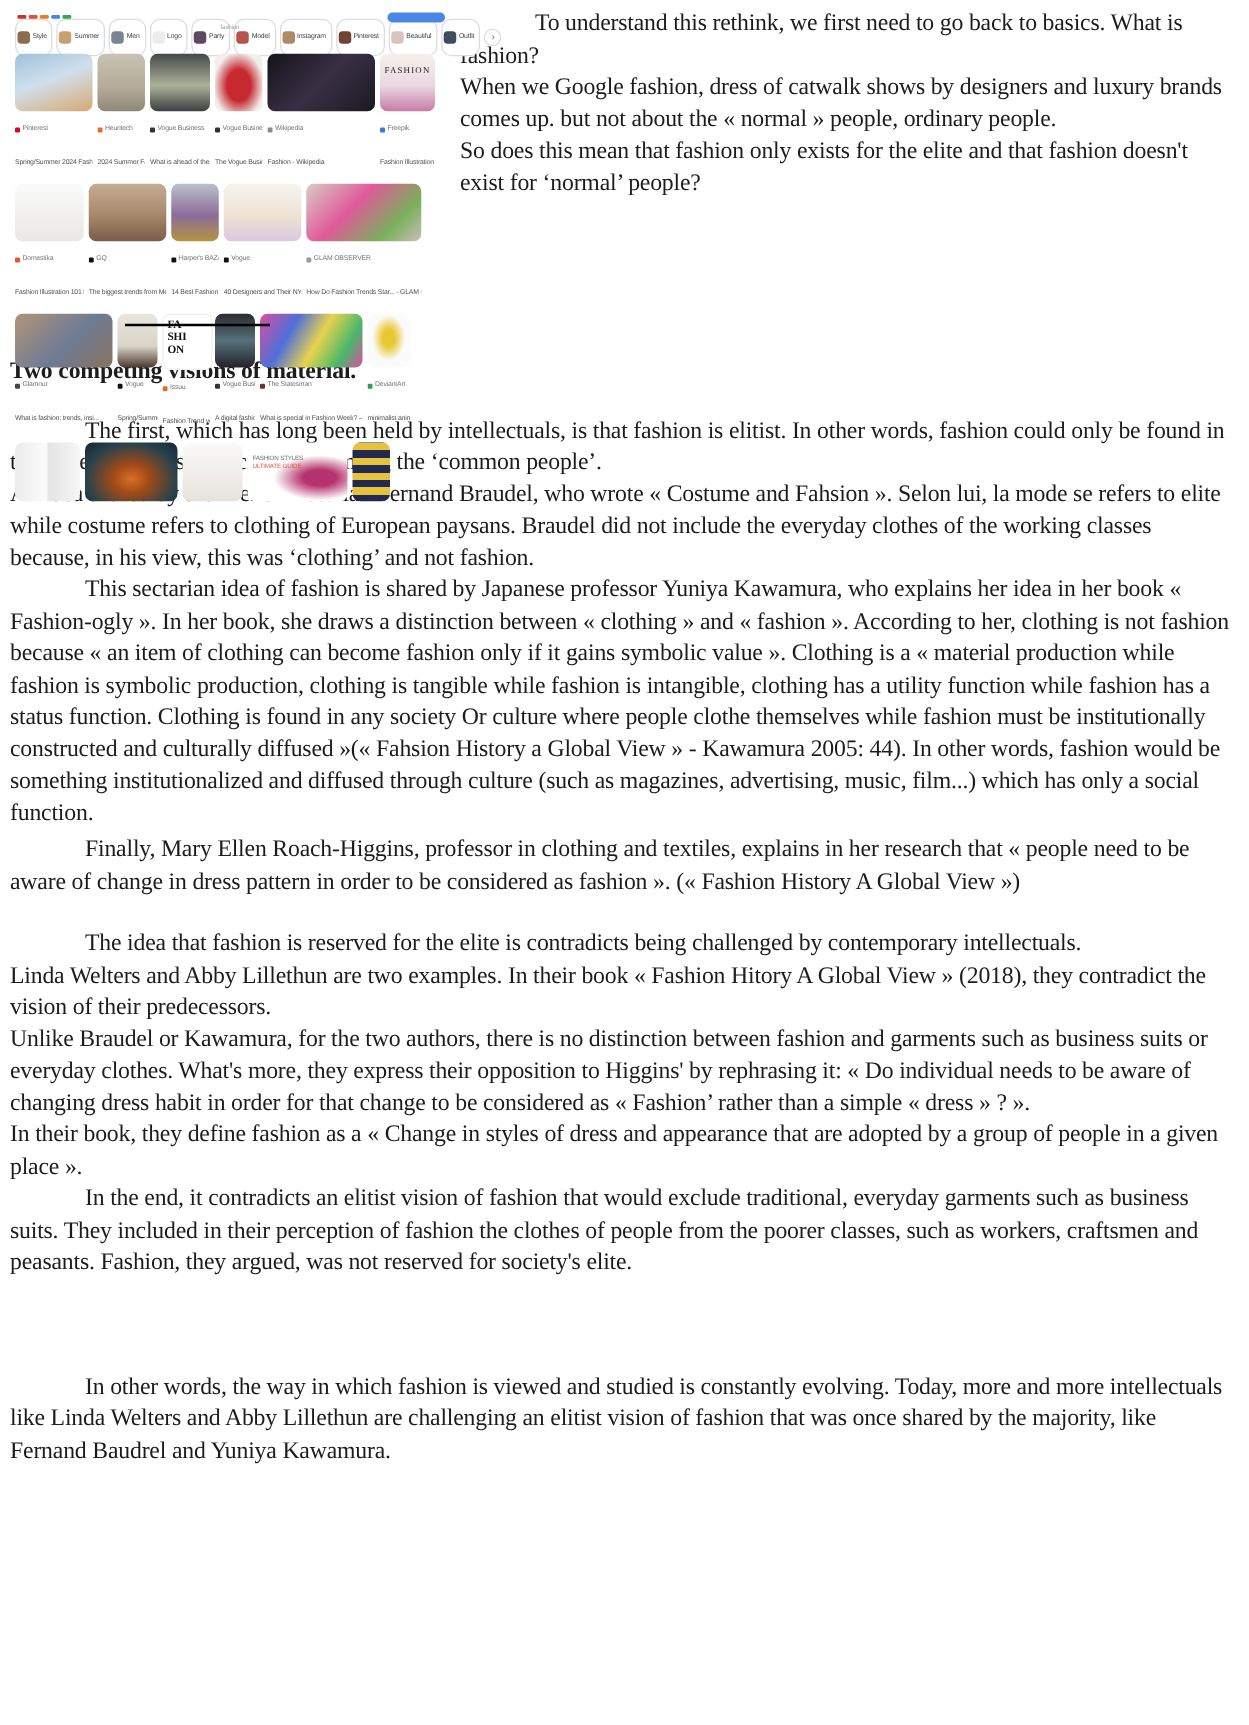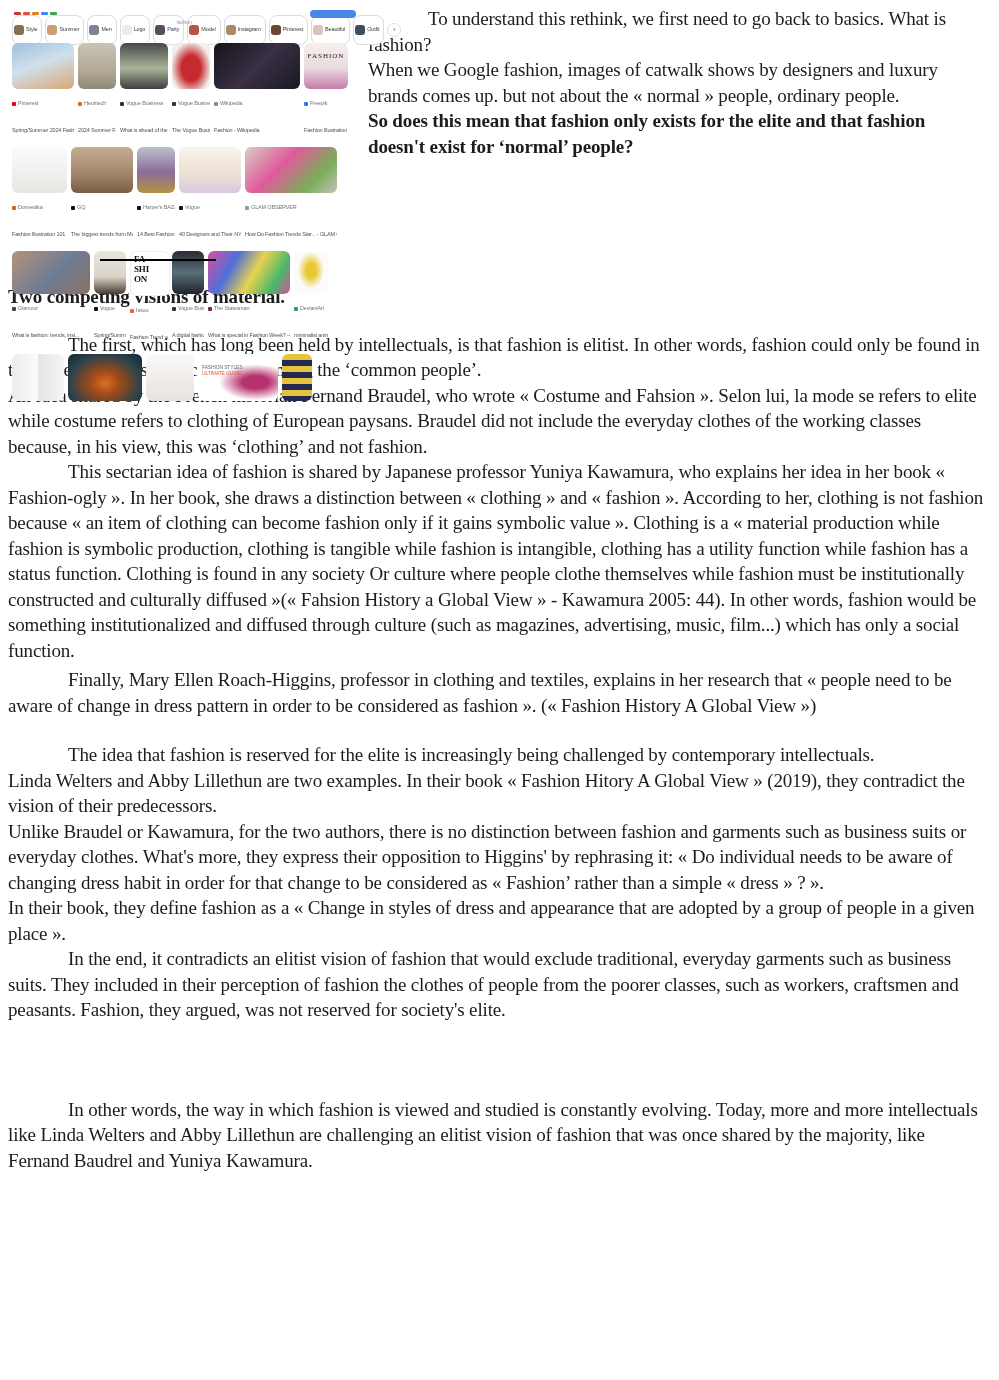--- a/index.html
+++ b/index.html
@@ -2,21 +2,21 @@
 <html><head>
 <meta charset="utf-8">
 <style>
   html,body{margin:0;padding:0;background:#ffffff;}
   .page{position:relative;width:999px;height:1380px;box-sizing:border-box;
         padding:6px 14px 0 8px;background:#fff;color:#1c1c1c;
         font-family:"Liberation Serif", serif;font-size:19px;line-height:25.5px;
         letter-spacing:-0.15px;overflow:hidden;}
   p{margin:0;}
   .ind{text-indent:60px;}
-  .bold{font-weight:bold;}
+  .bold{font-weight:normal;}
   .heading{clear:both;margin:46px 0 0 0;font-size:19px;font-weight:bold;}
   .sec1{margin-top:22px;}
   .mt4{margin-top:4px;}
   .sec2{margin-top:24px;}
   .concl{margin-top:74px;}
 
   
   .collage{position:relative;float:left;width:352px;height:272px;margin:0 8px 6px 0;
            box-sizing:border-box;padding:2px 4px;background:#fff;
            font-family:"Liberation Sans", sans-serif;}
@@ -318,35 +318,35 @@
       </div>
       <div class="thumb" style="width:30px">
         <div class="timg" style="background:repeating-linear-gradient(180deg,#e5c33c 0 6px,#232a52 6px 12px)"></div>
       </div>
     </div>
 
     <div class="hline"></div>
   </div>
 
   <p class="ind">To understand this rethink, we first need to go back to basics. What is fashion?</p>
-  <p>When we  Google  fashion,  images of  catwalk shows by designers and luxury brands comes up.  but not about the « normal » people, ordinary people.</p>
+  <p>When we  Google  fashion,  dress of  catwalk shows by designers and luxury brands comes up.  but not about the « normal » people, ordinary people.</p>
   <p class="bold">So does this mean that fashion only exists for the elite and that fashion doesn't exist for ‘normal’ people?</p>
 
   <h2 class="heading">Two competing visions of material.</h2>
 
   <div class="sec1">
     <p class="ind">The first, which has long been held by intellectuals, is that fashion is elitist. In other words, fashion could only be found in the upper echelons of society, but among the ‘common people’.</p>
     <p>An idea shared by the French historian Fernand Braudel, who wrote « Costume and Fahsion ». Selon lui, la mode se  refers to elite while costume refers to clothing of European paysans. Braudel did not include the everyday clothes of the working classes because, in his view, this was ‘clothing’ and not fashion.</p>
     <p class="ind">This sectarian idea of fashion is shared by Japanese professor Yuniya Kawamura, who explains her idea in her book « Fashion-ogly ». In her book, she draws a distinction between « clothing » and « fashion ».  According to her, clothing is not fashion because « an item of clothing can become fashion only if it gains symbolic value ».  Clothing is a « material production while fashion is symbolic production, clothing is tangible while fashion is intangible, clothing has a utility function while fashion has a status function. Clothing is found in any society Or culture where people clothe themselves while fashion must be institutionally constructed and culturally diffused »(« Fahsion History a Global View » - Kawamura 2005: 44). In other words, fashion would be something institutionalized and diffused through culture (such as magazines, advertising, music, film...) which has only a social function.</p>
     <p class="ind mt4">Finally, Mary Ellen Roach-Higgins, professor in clothing and textiles, explains in her research that « people need to be aware of change in dress pattern in order to be considered as fashion ». (« Fashion History A Global View »)</p>
   </div>
 
   <div class="sec2">
-    <p class="ind">The idea that fashion is reserved for the elite is increasingly being challenged by contemporary intellectuals.</p>
-    <p>Linda Welters and Abby Lillethun are two examples. In their book « Fashion Hitory A Global View » (2019), they contradict the vision of their predecessors.</p>
+    <p class="ind">The idea that fashion is reserved for the elite is contradicts being challenged by contemporary intellectuals.</p>
+    <p>Linda Welters and Abby Lillethun are two examples. In their book « Fashion Hitory A Global View » (2018), they contradict the vision of their predecessors.</p>
     <p>Unlike Braudel or Kawamura, for the two authors, there is no distinction between fashion and garments such as business suits or everyday clothes. What's more, they express their opposition to Higgins' by rephrasing it: « Do individual needs to be aware of changing dress habit in order for that change to be considered as « Fashion’ rather than a simple « dress » ? ».</p>
     <p>In their book, they define fashion as a « Change in styles of dress and appearance that are adopted by a group of people in a given place ».</p>
     <p class="ind">In the end, it contradicts an elitist vision of fashion that would exclude traditional, everyday garments such as business suits. They included in their perception of fashion the clothes of people from the poorer classes, such as workers, craftsmen and peasants.  Fashion, they argued, was not reserved for society's elite.</p>
   </div>
 
   <p class="ind concl">In other words, the way in which fashion is viewed and studied is constantly evolving. Today, more and more intellectuals like Linda Welters and Abby Lillethun are challenging an elitist vision of fashion that was once shared by the majority, like Fernand Baudrel and Yuniya Kawamura.</p>
 
 </div>
 
 </body></html>

